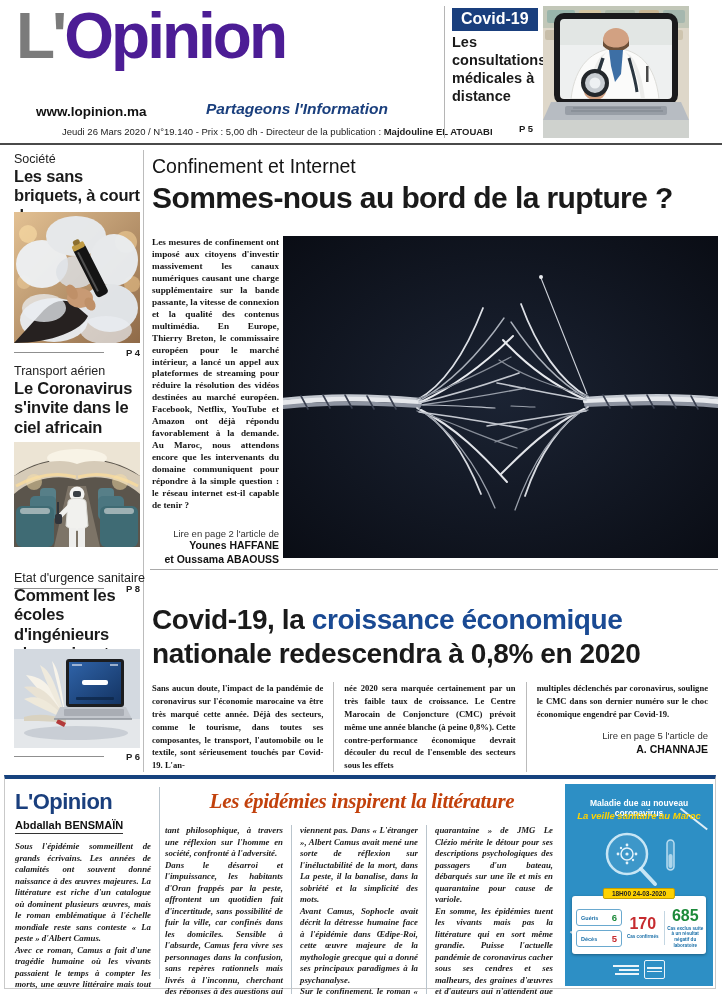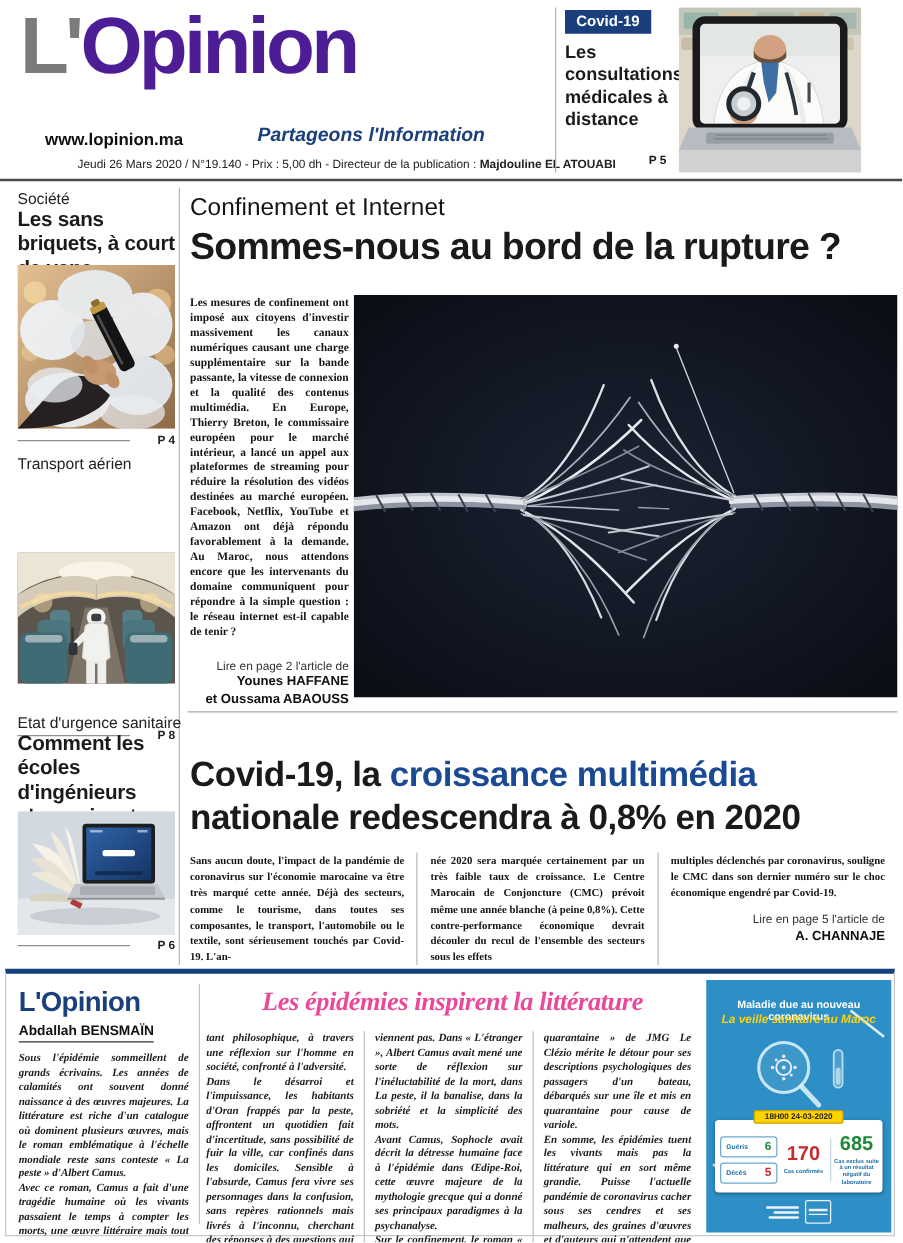--- a/index.html
+++ b/index.html
@@ -11,21 +11,21 @@
   
   .logo{left:16px;top:4px;font-size:64px;font-weight:700;letter-spacing:-3px;line-height:1;}
   .logo .lp{color:#7b7b7b;}
   .logo .lm{color:#4c1d95;}
   .website{left:36px;top:104px;font-size:13.5px;font-weight:700;color:#111;}
   .tagline{left:206px;top:100px;font-size:15.5px;font-weight:700;font-style:italic;color:#1a3f7d;}
   .dateline{left:62px;top:126px;font-size:9.5px;color:#222;}
   .header-rule{left:0;top:143px;width:722px;height:0;border-top:2px solid #4a4a4a;}
   .mast-vline{left:444px;top:6px;width:1px;height:132px;background:#b5b5b5;}
   
-  .covid-badge{left:452px;top:8px;background:#1a3f7d;color:#fff;font-size:12px;font-weight:700;
+  .covid-badge{left:452px;top:8px;background:#1a3f7d;color:#fff;font-size:16px;font-weight:700;
                padding:2px 9px 3px;}
   .covid-title{left:452px;top:33px;width:94px;font-size:14.5px;font-weight:700;line-height:1.25;}
   .covid-pref{left:519px;top:123px;font-size:9.5px;font-weight:700;}
   .covid-photo{left:543px;top:6px;width:146px;height:132px;}
   
   .side-vline{left:143px;top:150px;width:1px;height:622px;background:#bcbcbc;}
   .kicker-s{font-size:12.5px;color:#222;}
   .title-s{font-size:16.5px;font-weight:700;line-height:1.17;letter-spacing:-0.2px;width:127px;}
   .pageline{width:126px;display:flex;align-items:center;gap:22px;}
   .pageline .ln{flex:1;height:1px;background:#8f8f8f;}
@@ -59,21 +59,21 @@
          border-top:4px solid #16427e;border-left:1px solid #c9c9c9;border-right:1px solid #c9c9c9;
          border-bottom:1px solid #c9c9c9;box-sizing:border-box;}
   .lit-logo{left:10px;top:10px;font-size:22px;font-weight:700;letter-spacing:-0.5px;color:#1a3f7d;}
   .lit-author{left:10px;top:40px;font-size:11px;font-weight:700;color:#111;
               border-bottom:1.5px solid #333;padding-bottom:2px;}
   .lit-col{font-style:italic;font-weight:700;font-size:8.8px;line-height:1.31;text-align:justify;
            color:#1c1c1c;}
   .lit-col1{left:10px;top:62px;width:136px;}
   .lit-vline{left:154px;top:8px;width:1px;height:192px;background:#b9c4cc;}
   .lit-head{left:158px;top:10px;width:398px;text-align:center;font-size:21px;font-weight:700;
-            font-style:italic;letter-spacing:-0.3px;color:#ec4899;}
+            font-style:italic;letter-spacing:-0.3px;color:#c2410c;}
   .lit-cols{left:158px;top:46px;width:398px;display:flex;}
   .lit-cols .lit-col{width:33.33%;padding:0 8px;}
   .lit-cols .lit-col:first-child{padding-left:2px;}
   .lit-cols .lit-col + .lit-col{border-left:1px solid #b9c4cc;}
   
   .sanitary{left:560px;top:5px;width:148px;height:202px;background:#2d8fc5;overflow:hidden;}
   .san-diag{position:absolute;background:rgba(255,255,255,.85);height:1.5px;}
   .d1{width:34px;right:2px;top:34px;transform:rotate(38deg);}
   .d2{width:34px;left:2px;bottom:44px;transform:rotate(38deg);}
   .san-title{position:absolute;left:0;top:14px;width:100%;text-align:center;color:#fff;
@@ -199,20 +199,21 @@
     </g>
     <ellipse cx="30" cy="96" rx="22" ry="14" fill="#e9edf1" opacity=".75"></ellipse>
     <ellipse cx="92" cy="118" rx="26" ry="14" fill="#e9edf1" opacity=".7"></ellipse>
   </svg>
   <div class="abs pageline" style="left:14px;top:347px;">
     <span class="ln"></span>
     <span class="pg">P 4</span>
   </div>
 
   <div class="abs kicker-s" style="left:14px;top:364px;">Transport aérien</div>
+  <div class="abs title-s" style="left:14px;top:379px;">Le Coronavirus s'invite dans le ciel africain</div>
   <svg class="abs sphoto" style="left:14px;top:442px;" viewBox="0 0 126 105" height="105">
     <rect width="126" height="105" fill="#5b554c"></rect>
     <path d="M0,0 H126 V34 C96,10 30,10 0,34 Z" fill="#ece4d4"></path>
     <ellipse cx="63" cy="16" rx="30" ry="9" fill="#f8f3e6"></ellipse>
     <path d="M0,34 C26,18 48,16 63,22 L63,38 C44,32 18,36 0,52 Z" fill="#d6cbb8"></path>
     <path d="M126,34 C100,18 78,16 63,22 L63,38 C82,32 108,36 126,52 Z" fill="#d6cbb8"></path>
     <path d="M2,44 C24,32 44,30 62,35" stroke="#f5d9a0" stroke-width="3" fill="none" opacity=".9"></path>
     <path d="M124,44 C102,32 82,30 64,35" stroke="#f5d9a0" stroke-width="3" fill="none" opacity=".9"></path>
     <circle cx="20" cy="40" r="8" fill="#f7dfa8" opacity=".5"></circle>
     <circle cx="106" cy="40" r="8" fill="#f7dfa8" opacity=".5"></circle>
@@ -324,21 +325,21 @@
       <path d="M301,173 C266,190 240,216 218,238" stroke="#e2e4e9" stroke-width="2"></path>
       <path d="M305,174 C270,183 240,196 212,206" stroke="#878d98" stroke-width="1.3"></path>
       <path d="M303,175 C266,180 232,186 204,190" stroke="#c3c7cf" stroke-width="1.6"></path>
       <path d="M228,170 C236,170 244,171 252,171" stroke="#9aa0ab" stroke-width="1.2"></path>
     </g>
   </svg>
 
   <div class="abs mid-rule"></div>
 
   <div class="abs eco-headline">
-    <span>Covid-19, la </span><span class="hl">croissance multimédia</span><br>
+    <span>Covid-19, la </span><span class="hl">croissance économique</span><br>
     <span>nationale redescendra à 0,8% en 2020</span>
   </div>
   <div class="abs eco-cols">
     <div class="eco-col serif">Sans aucun doute, l'impact de la pandémie de coronavirus sur l'économie marocaine va être très marqué cette année. Déjà des secteurs, comme le tourisme, dans toutes ses composantes, le transport, l'automobile ou le textile, sont sérieusement touchés par Covid-19. L'an-</div>
     <div class="eco-col serif">née 2020 sera marquée certainement par un très faible taux de croissance. Le Centre Marocain de Conjoncture (CMC) prévoit même une année blanche (à peine 0,8%). Cette contre-performance économique devrait découler du recul de l'ensemble des secteurs sous les effets</div>
     <div class="eco-col serif">
       <span>multiples déclenchés par coronavirus, souligne le CMC dans son dernier numéro sur le choc économique engendré par Covid-19.</span>
       <div class="readmore rm-eco" style="font-family:'Liberation Sans',sans-serif;">
         <div class="lbl" style="font-weight:400;">Lire en page 5 l'article de</div>
         <div class="auth">A. CHANNAJE</div>

